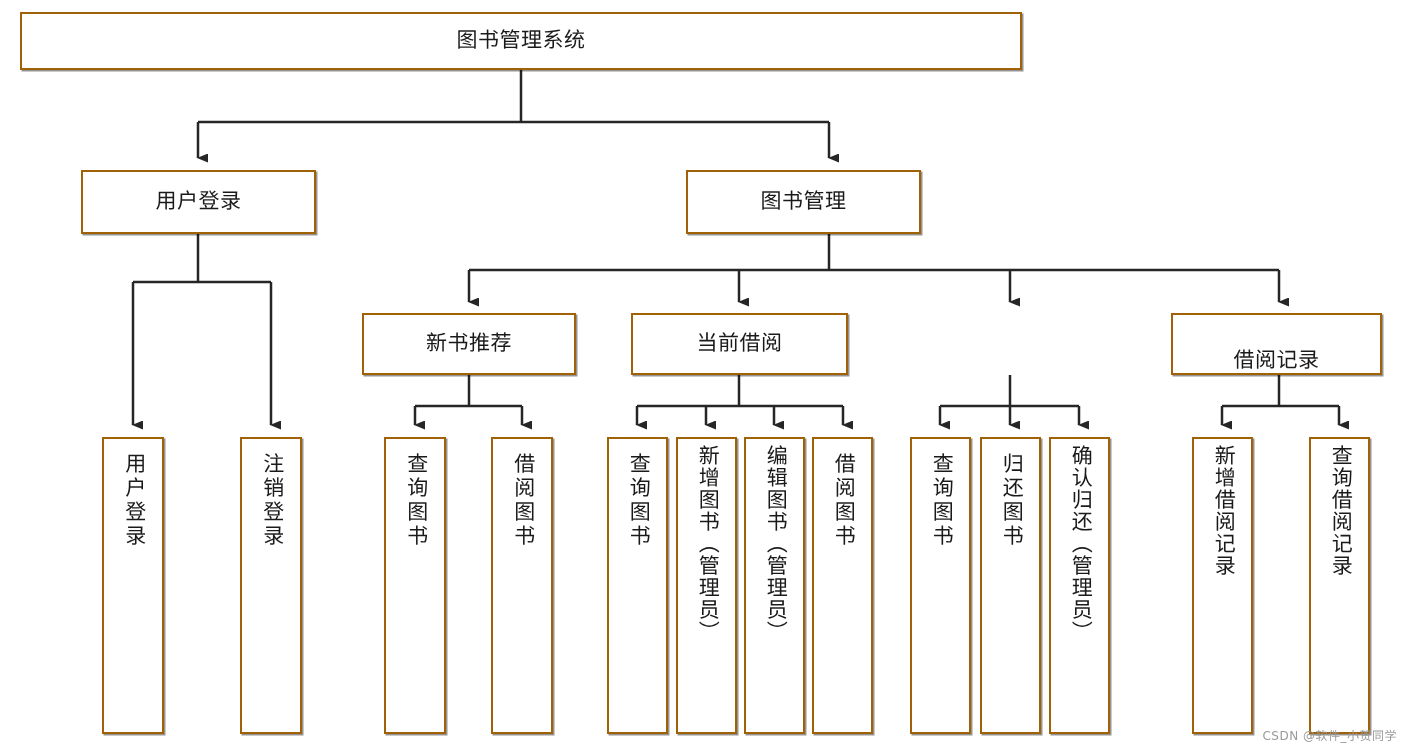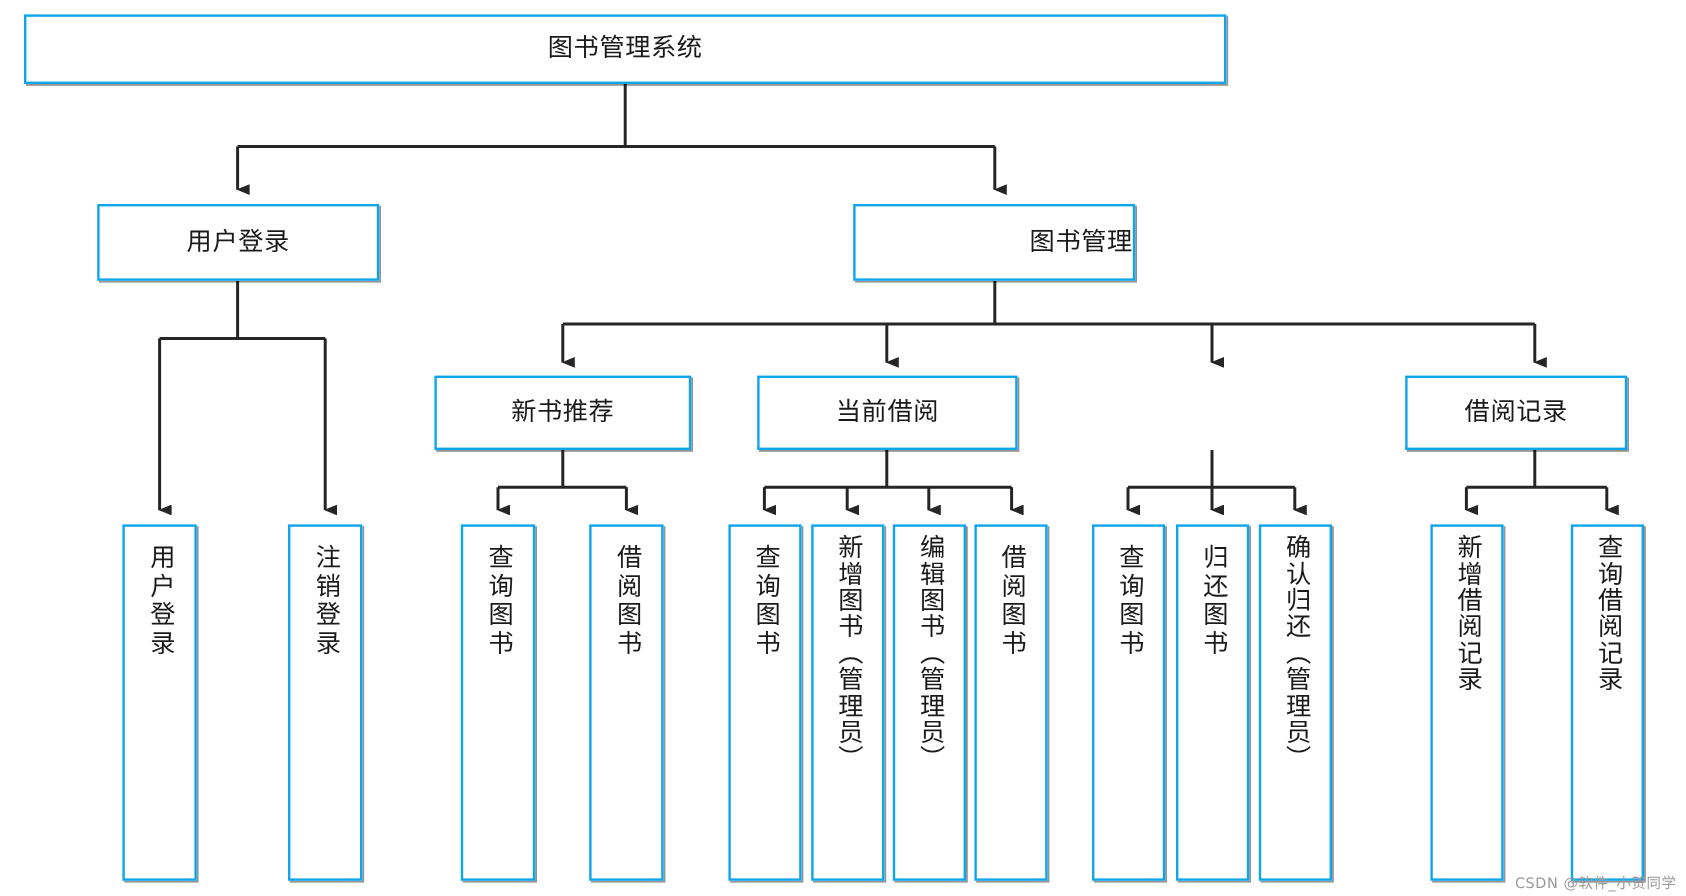--- a/index.html
+++ b/index.html
@@ -23,21 +23,21 @@
     left: 0;
     top: 0;
     width: 1405px;
     height: 747px;
     pointer-events: none;
   }
   .node {
     position: absolute;
     box-sizing: border-box;
     background: #ffffff;
-    border: 2px solid #0ea5e9;
+    border: 2px solid #a16207;
     display: flex;
     align-items: center;
     justify-content: center;
     box-shadow: 1.5px 1.5px 0 rgba(0,0,0,0.42);
   }
   .node .node-label {
     color: #1a1a1a;
     font-size: 21px;
     line-height: 1.12;
     letter-spacing: 0.5px;
@@ -132,34 +132,34 @@
   </svg>
 
   <div class="node" style="left:20px; top:12px; width:1002px; height:58px;">
     <span class="node-label">图书管理系统</span>
   </div>
 
   <div class="node" style="left:81px; top:170px; width:235px; height:64px;">
     <span class="node-label">用户登录</span>
   </div>
 
-  <div class="node" style="left:711px; top:170px; width:235px; height:64px;justify-content:flex-end;">
+  <div class="node" style="left:686px; top:170px; width:235px; height:64px;">
     <span class="node-label">图书管理</span>
   </div>
 
   <div class="node" style="left:362px; top:313px; width:214px; height:62px;">
     <span class="node-label">新书推荐</span>
   </div>
 
   <div class="node" style="left:631px; top:313px; width:217px; height:62px;">
     <span class="node-label">当前借阅</span>
   </div>
 
 
-  <div class="node" style="left:1171px; top:313px; width:185px; height:62px;">
+  <div class="node" style="left:1171px; top:313px; width:211px; height:62px;align-items:flex-end;">
     <span class="node-label">借阅记录</span>
   </div>
 
   <div class="node vertical" style="left:102px; top:437px; width:62px; height:297px;">
     <span class="node-label">用户登录</span>
   </div>
 
   <div class="node vertical" style="left:240px; top:437px; width:62px; height:297px;">
     <span class="node-label">注销登录</span>
   </div>

